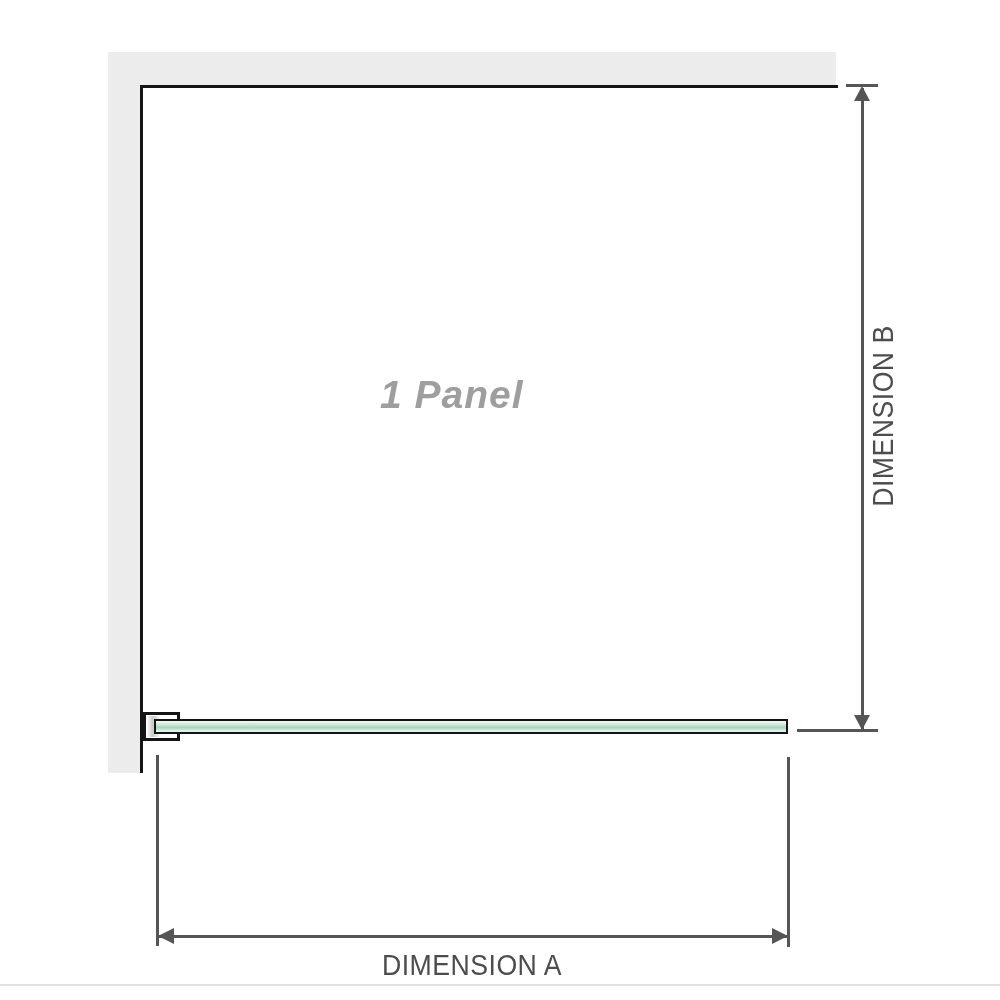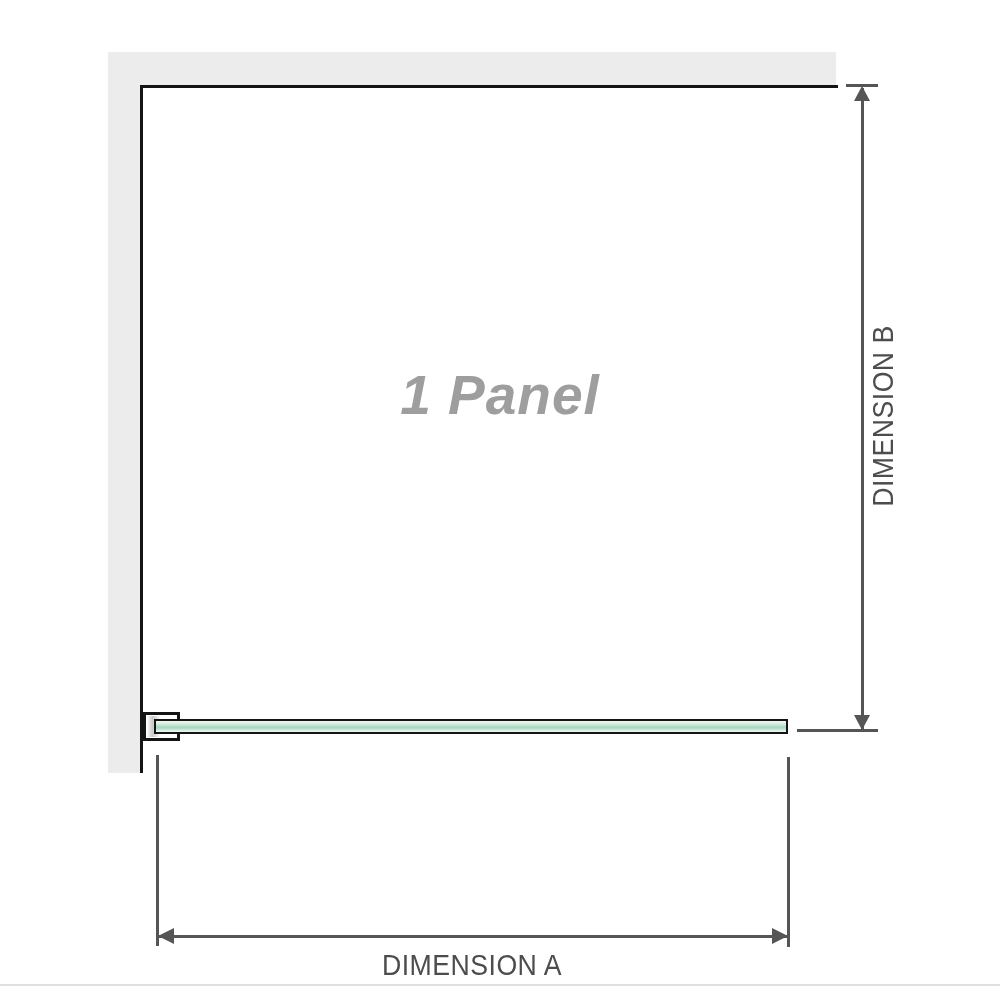--- a/index.html
+++ b/index.html
@@ -28,22 +28,21 @@
   .outline {
     background: var(--outline, #141414);
   }
   .outline-top  { left: 140px; top: 85px; width: 698px; height: 3px; }
   .outline-left { left: 140px; top: 85px; width: 3px;  height: 688px; }
 
   
   .panel-label {
     left: 380px; top: 369px; width: 240px; height: 52px;
     line-height: 52px;
-    text-align: center;
-    font-size: 55px;
+    font-size: 39px;
     font-style: italic;
     font-weight: bold;
     color: var(--panel-label, #9e9e9e);
     letter-spacing: 1px;
   }
 
   
   .glass {
     left: 154px; top: 719px; width: 634px; height: 15px;
     box-sizing: border-box;

